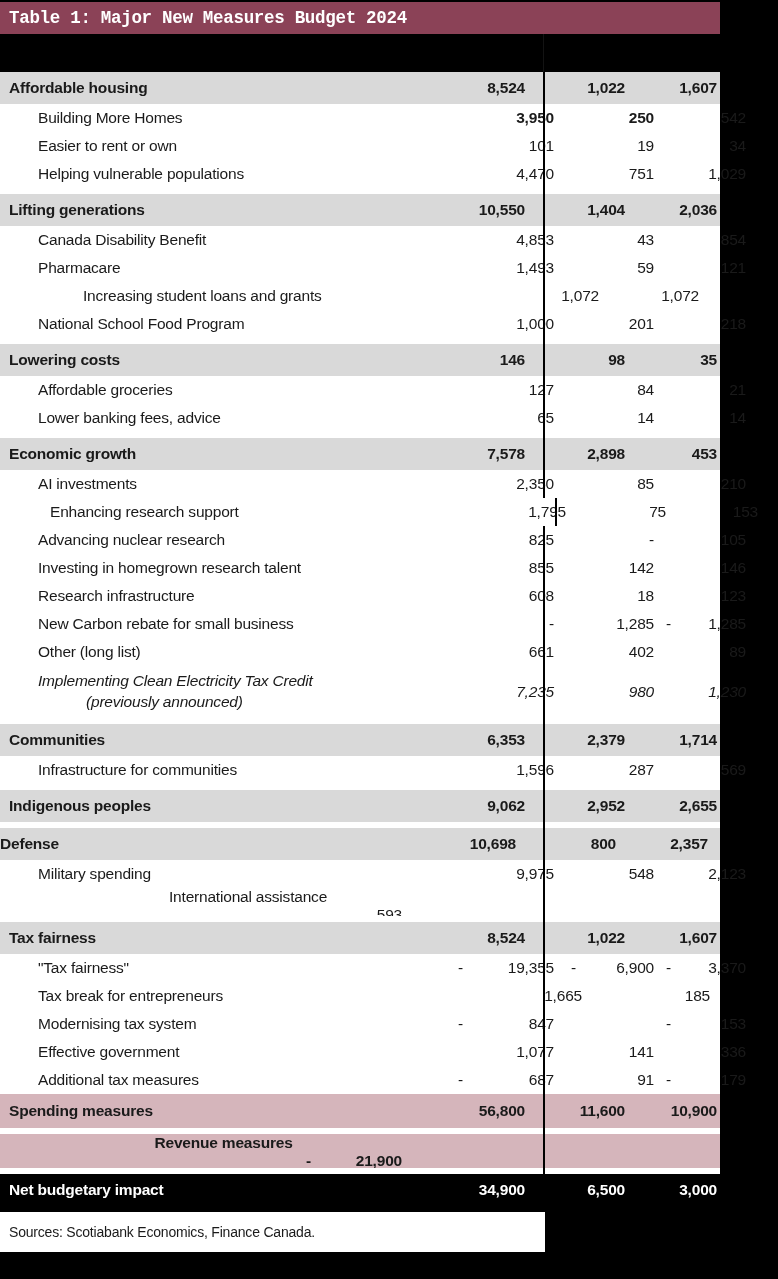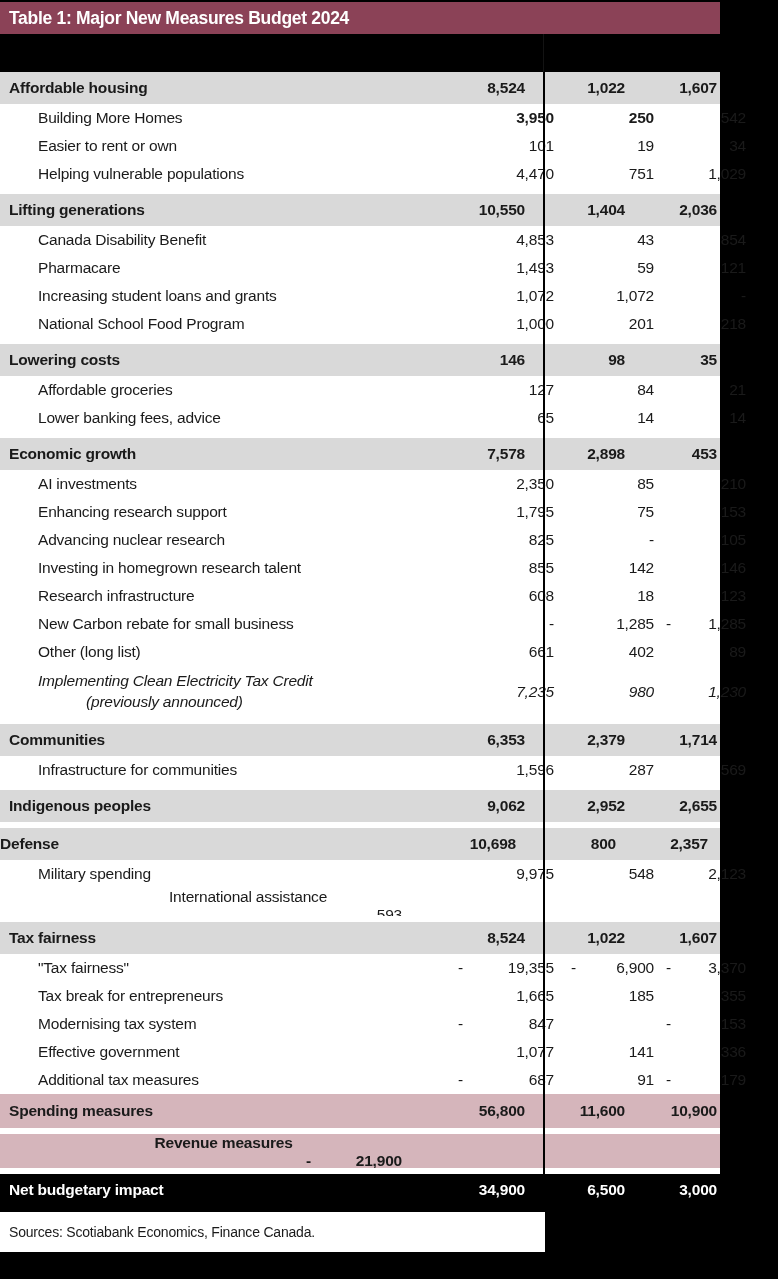--- a/index.html
+++ b/index.html
@@ -25,20 +25,21 @@
   
   .title-bar {
     position: absolute;
     left: 0;
     top: 2px;
     width: 720px;
     height: 32px;
     background: #8B4257;
     display: flex;
     align-items: center;
+    font-family: Liberation Mono, monospace;
   }
   .title-text {
     color: #FFFFFF;
     font-size: 17.5px;
     font-weight: bold;
     letter-spacing: -0.3px;
     padding-left: 9px;
     white-space: nowrap;
   }
 
@@ -312,21 +313,21 @@
         <div class="cell c2">
           <span class="sign"></span>
           <span class="num">59</span>
         </div>
         <div class="cell c3">
           <span class="sign"></span>
           <span class="num">121</span>
         </div>
         <div class="vrule"></div>
       </div>
-      <div class="row item" style="height: 28px;">
+      <div class="row item" style="height: 28px; padding-left: 45px;">
         <div class="label">Increasing student loans and grants</div>
         <div class="cell c1">
           <span class="sign"></span>
           <span class="num">1,072</span>
         </div>
         <div class="cell c2">
           <span class="sign"></span>
           <span class="num">1,072</span>
         </div>
         <div class="cell c3">
@@ -430,21 +431,21 @@
         <div class="cell c2">
           <span class="sign"></span>
           <span class="num">85</span>
         </div>
         <div class="cell c3">
           <span class="sign"></span>
           <span class="num">210</span>
         </div>
         <div class="vrule"></div>
       </div>
-      <div class="row item" style="height: 28px;">
+      <div class="row item" style="height: 28px; margin-left: 12px;">
         <div class="label">Enhancing research support</div>
         <div class="cell c1">
           <span class="sign"></span>
           <span class="num">1,795</span>
         </div>
         <div class="cell c2">
           <span class="sign"></span>
           <span class="num">75</span>
         </div>
         <div class="cell c3">
@@ -682,21 +683,21 @@
         <div class="cell c2">
           <span class="sign">-</span>
           <span class="num">6,900</span>
         </div>
         <div class="cell c3">
           <span class="sign">-</span>
           <span class="num">3,370</span>
         </div>
         <div class="vrule"></div>
       </div>
-      <div class="row item" style="height: 28px;">
+      <div class="row item" style="height: 28px; gap: 28px;">
         <div class="label">Tax break for entrepreneurs</div>
         <div class="cell c1">
           <span class="sign"></span>
           <span class="num">1,665</span>
         </div>
         <div class="cell c2">
           <span class="sign"></span>
           <span class="num">185</span>
         </div>
         <div class="cell c3">

